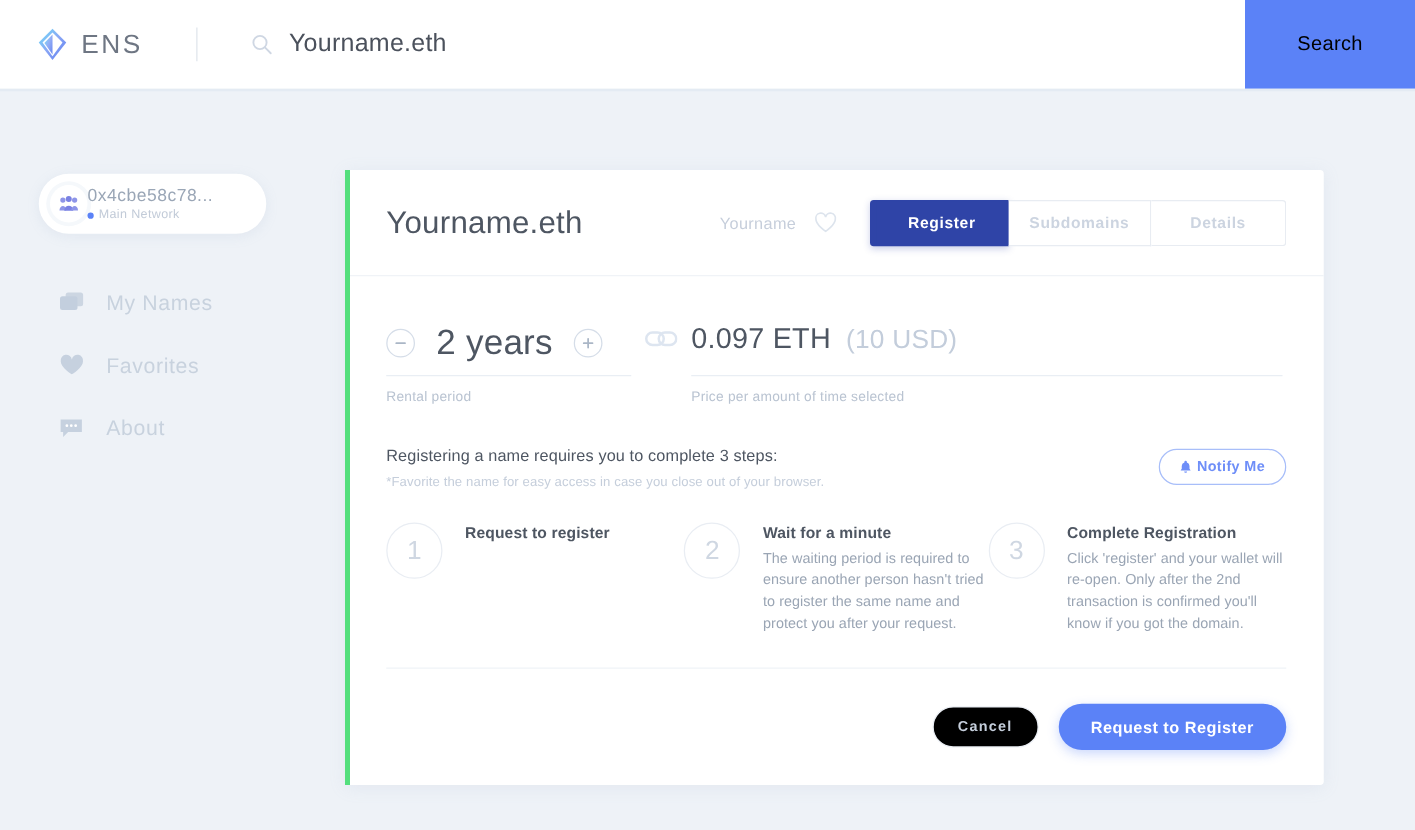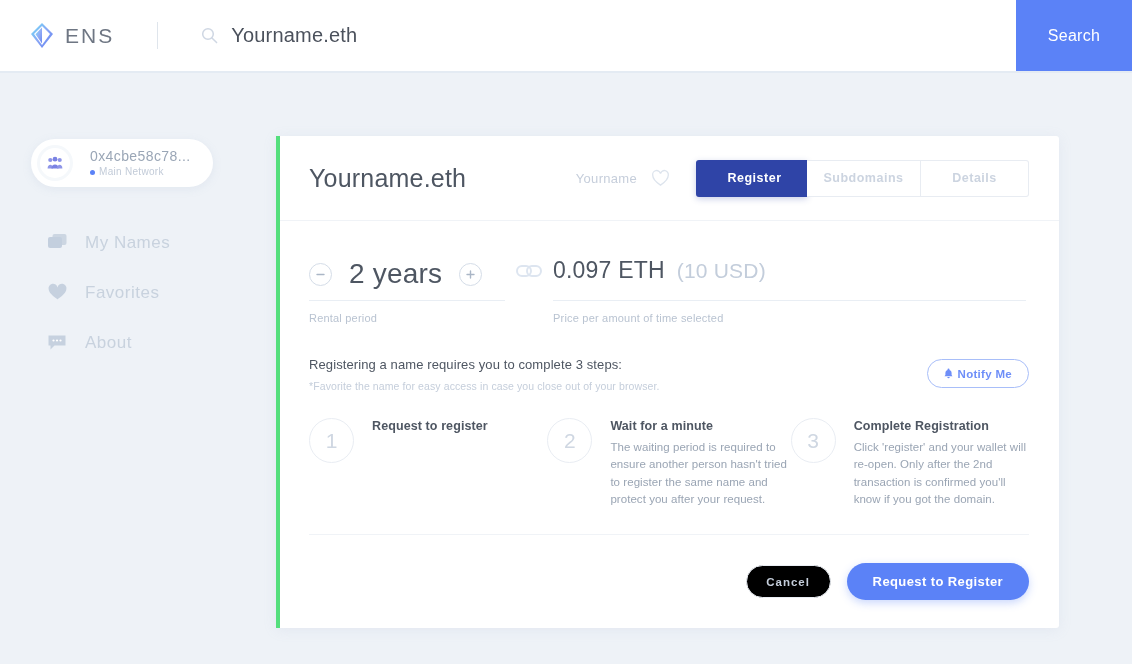--- a/index.html
+++ b/index.html
@@ -34,42 +34,42 @@
     flex: 1; display: flex; align-items: center; gap: 13px; padding-left: 43px;
   }
   .search-icon { width: 17px; height: 17px; display:block; flex: none; }
   .search-input {
     border: none; outline: none; background: transparent;
     font-family: inherit; font-size: 20px; color: #4b515c; letter-spacing: .2px;
     width: 520px; padding: 0;
   }
   .search-input::placeholder { color: #c3cbd6; }
   .search-btn {
-    width: 116px; background: #5b82f7; color: #ffffff;
+    width: 136px; background: #5b82f7; color: #000000;
     border: none; outline: none; cursor: pointer;
     font-family: inherit; font-size: 16px; letter-spacing: .3px;
     display: flex; align-items: center; justify-content: center;
   }
 
   
   .sidebar { position: absolute; left: 0; top: 73px; width: 268px; height: 591px; }
   .account-pill {
     position: absolute; left: 31px; top: 66px;
     width: 182px; height: 48px; border-radius: 24px;
     background: #ffffff; display: flex; align-items: center;
     box-shadow: 0 2px 10px rgba(140,160,190,.13);
   }
   .avatar {
     width: 30px; height: 30px; border-radius: 50%;
     background: #ffffff; margin-left: 9px; flex: none;
     display: flex; align-items: center; justify-content: center;
     box-shadow: 0 0 0 3px #f5f8fb;
   }
   .avatar svg { width: 16px; height: 16px; display:block; }
-  .acct-text { margin-left: 20px; line-height: 1; text-align: right; }
+  .acct-text { margin-left: 0; line-height: 1; text-align: right; }
   .acct-addr { font-size: 14px; color: #9aa6b6; letter-spacing: .4px; }
   .acct-net {
     font-size: 10px; color: #c2cbd8; margin-top: 4px;
     display: flex; align-items: center; gap: 4px; letter-spacing: .3px;
   }
   .net-dot { width: 5px; height: 5px; border-radius: 50%; background: #5b82f7; flex:none; }
 
   .nav { position: absolute; left: 47px; top: 160px; }
   .nav-item {
     display: flex; align-items: flex-start; gap: 17px;
@@ -99,21 +99,21 @@
   .head-right { margin-left: auto; display: flex; align-items: center; gap: 14px; }
   .avail-text { font-size: 13px; color: #c6cedb; letter-spacing: .3px; }
   .heart-icon { width: 19px; height: 18px; display:block; cursor:pointer; }
 
   .tabs { display: flex; margin-left: 12px; }
   .tab {
     height: 37px; display: flex; align-items: center; justify-content: center;
     font-size: 12.5px; font-weight: bold; letter-spacing: .5px; cursor: pointer;
     border: 1px solid #e8ecf2; border-left: none; color: #ccd4e0; background: #fff;
   }
-  .tab:first-child { border-left: 7px solid #000000; border-radius: 3px 0 0 3px; }
+  .tab:first-child { border-left: 5px solid #000000; border-radius: 3px 0 0 3px; }
   .tab:last-child { border-radius: 0 3px 3px 0; }
   .tab.active {
     background: #2f44a7; border-color: #2f44a7; color: #ffffff;
     box-shadow: 0 2px 6px rgba(47,68,167,.25);
   }
   .tab-register { width: 111px; }
   .tab-details { width: 108px; }
   .tab-subdomains { width: 114px; }
 
   

